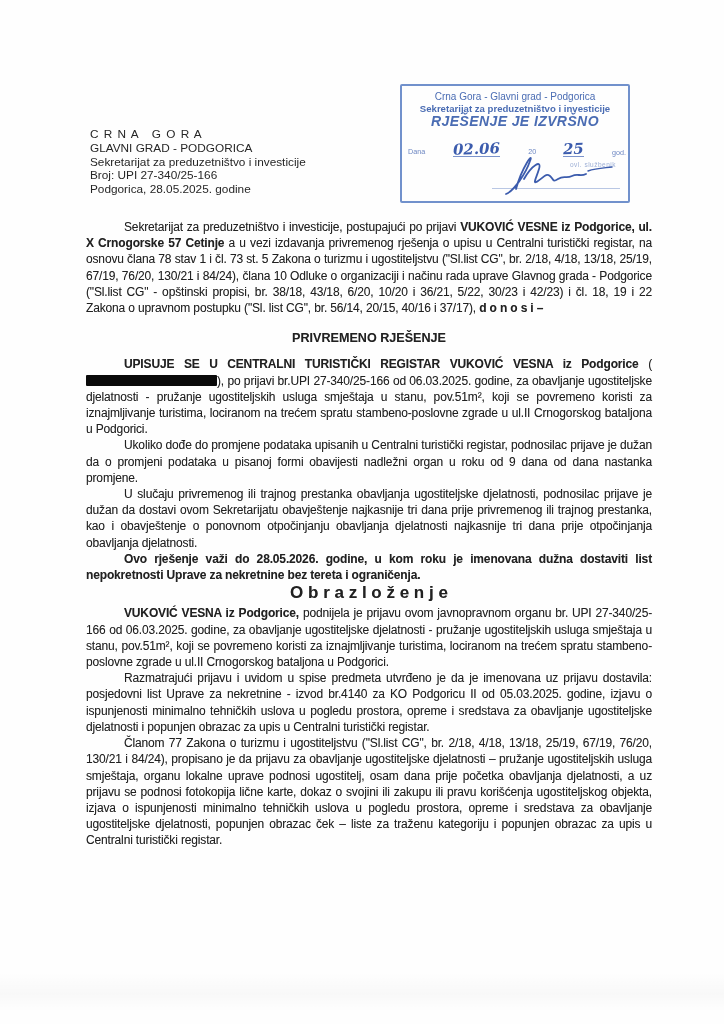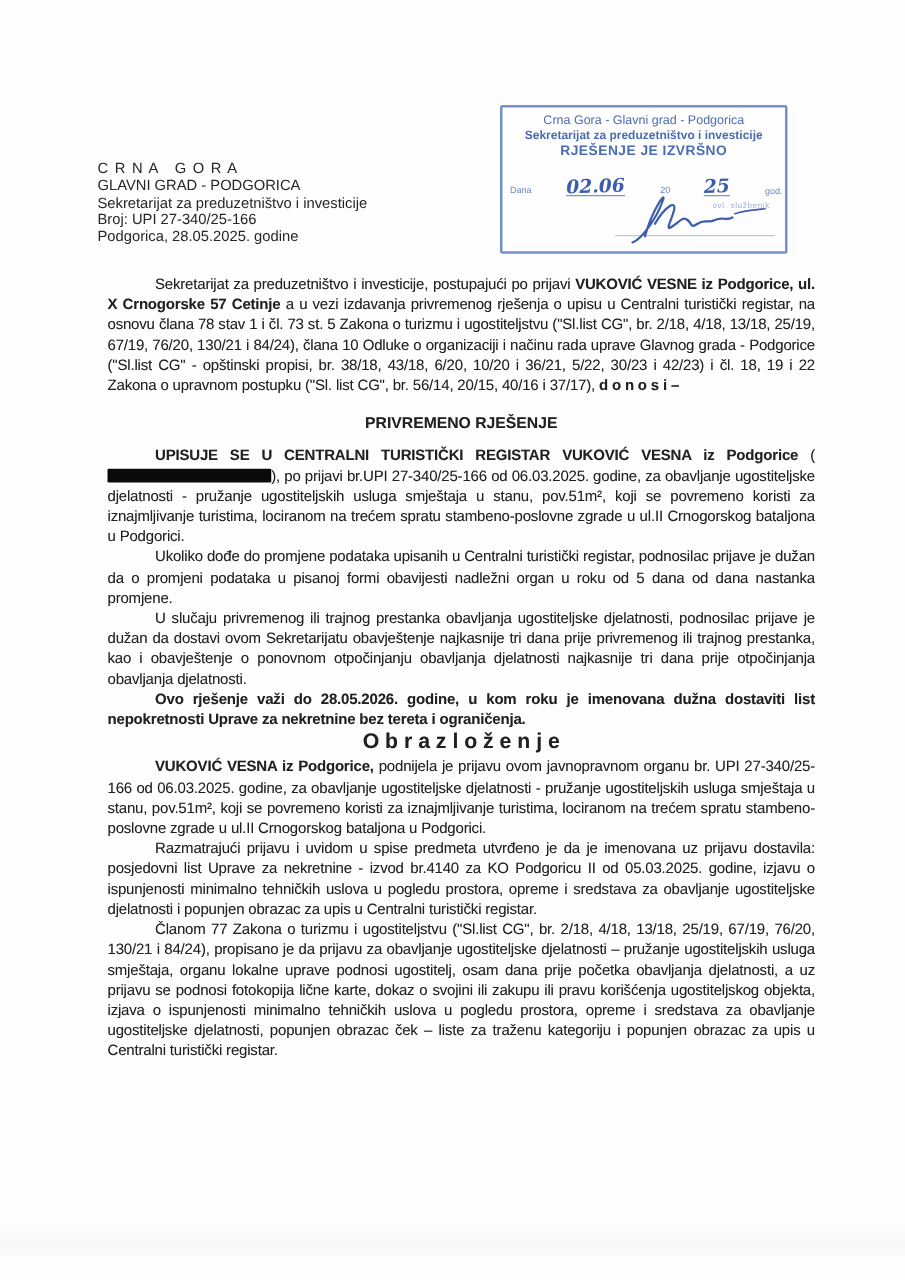--- a/index.html
+++ b/index.html
@@ -8,32 +8,32 @@
     --ink:#212121;
     --redaction:#0a0a0a;
     --hand-blue:#3c5cad;
   }
   html,body{margin:0;padding:0;background:#ffffff;}
   .page{
     position:relative;width:724px;height:1024px;background:#fefefe;overflow:hidden;
     font-family:"Liberation Sans",sans-serif;color:var(--ink);
   }
   
-  .letterhead{position:absolute;left:78px;top:128px;font-size:11.8px;line-height:13.8px;color:#262626;}
+  .letterhead{position:absolute;left:90px;top:128px;font-size:11.8px;line-height:13.8px;color:#262626;}
   .letterhead .country{white-space:pre;letter-spacing:1px;}
   
   .stamp{
     position:absolute;left:400px;top:84px;width:230px;box-sizing:border-box;
     border:2.5px solid var(--stamp-border);border-radius:2px;
     padding:5px 6px 10px;color:var(--stamp-blue);text-align:center;
     background:rgba(255,255,255,0);
   }
   .stamp .s-org{font-size:10px;line-height:12px;}
   .stamp .s-dept{font-size:9.6px;line-height:12px;font-weight:bold;}
-  .stamp .s-status{font-size:11px;line-height:13px;font-weight:bold;letter-spacing:.4px;}
+  .stamp .s-status{font-size:14px;line-height:13px;font-weight:bold;letter-spacing:.4px;font-style:italic;}
   .stamp .date-row{
     display:flex;align-items:flex-end;margin-top:7px;text-align:left;
     font-size:7.2px;color:#6d87c2;position:relative;height:22px;gap:26px;
   }
   .hand{
     font-family:"DejaVu Serif",serif;font-style:italic;font-weight:bold;
     font-size:15px;color:var(--hand-blue);line-height:14px;display:inline-block;transform:rotate(-2deg);
   }
   .u-line{border-bottom:1px solid #7b93cc;display:inline-flex;justify-content:center;}
   .u-day{width:74px;margin:0 2px;}
@@ -106,21 +106,21 @@
   </div>
 
   <div class="content">
 
     <p><span>Sekretarijat za preduzetništvo i investicije, postupajući po prijavi </span><b>VUKOVIĆ VESNE iz Podgorice, ul. X Crnogorske 57 Cetinje</b><span> a u vezi izdavanja privremenog rješenja o upisu u Centralni turistički registar, na osnovu člana 78 stav 1 i čl. 73 st. 5 Zakona o turizmu i ugostiteljstvu ("Sl.list CG", br. 2/18, 4/18, 13/18, 25/19, 67/19, 76/20, 130/21 i 84/24), člana 10 Odluke o organizaciji i načinu rada uprave Glavnog grada - Podgorice ("Sl.list CG" - opštinski propisi, br. 38/18, 43/18, 6/20, 10/20 i 36/21, 5/22, 30/23 i 42/23) i čl. 18, 19 i 22 Zakona o upravnom postupku ("Sl. list CG", br. 56/14, 20/15, 40/16 i 37/17), </span><b>d o n o s i –</b></p>
 
     <h3>PRIVREMENO RJEŠENJE</h3>
 
     <p><b>UPISUJE SE U CENTRALNI TURISTIČKI REGISTAR VUKOVIĆ VESNA iz Podgorice</b><span> (</span><span class="redact"></span><span>), po prijavi br.UPI 27-340/25-166 od 06.03.2025. godine, za obavljanje ugostiteljske djelatnosti - pružanje ugostiteljskih usluga smještaja u stanu, pov.51m², koji se povremeno koristi za iznajmljivanje turistima, lociranom na trećem spratu stambeno-poslovne zgrade u ul.II Crnogorskog bataljona u Podgorici.</span></p>
 
-    <p>Ukoliko dođe do promjene podataka upisanih u Centralni turistički registar, podnosilac prijave je dužan da o promjeni podataka u pisanoj formi obavijesti nadležni organ u roku od 5 dana od dana nastanka promjene.</p>
+    <p>Ukoliko dođe do promjene podataka upisanih u Centralni turistički registar, podnosilac prijave je dužan da o promjeni podataka u pisanoj formi obavijesti nadležni organ u roku od 9 dana od dana nastanka promjene.</p>
 
     <p>U slučaju privremenog ili trajnog prestanka obavljanja ugostiteljske djelatnosti, podnosilac prijave je dužan da dostavi ovom Sekretarijatu obavještenje najkasnije tri dana prije privremenog ili trajnog prestanka, kao i obavještenje o ponovnom otpočinjanju obavljanja djelatnosti najkasnije tri dana prije otpočinjanja obavljanja djelatnosti.</p>
 
     <p><b>Ovo rješenje važi do 28.05.2026. godine, u kom roku je imenovana dužna dostaviti list nepokretnosti Uprave za nekretnine bez tereta i ograničenja.</b></p>
 
 
     <h3 class="rationale">O b r a z l o ž e n j e</h3>
 
     <p><b>VUKOVIĆ VESNA iz Podgorice,</b><span> podnijela je prijavu ovom javnopravnom organu br. UPI 27-340/25-166 od 06.03.2025. godine, za obavljanje ugostiteljske djelatnosti - pružanje ugostiteljskih usluga smještaja u stanu, pov.51m², koji se povremeno koristi za iznajmljivanje turistima, lociranom na trećem spratu stambeno-poslovne zgrade u ul.II Crnogorskog bataljona u Podgorici.</span></p>
 

